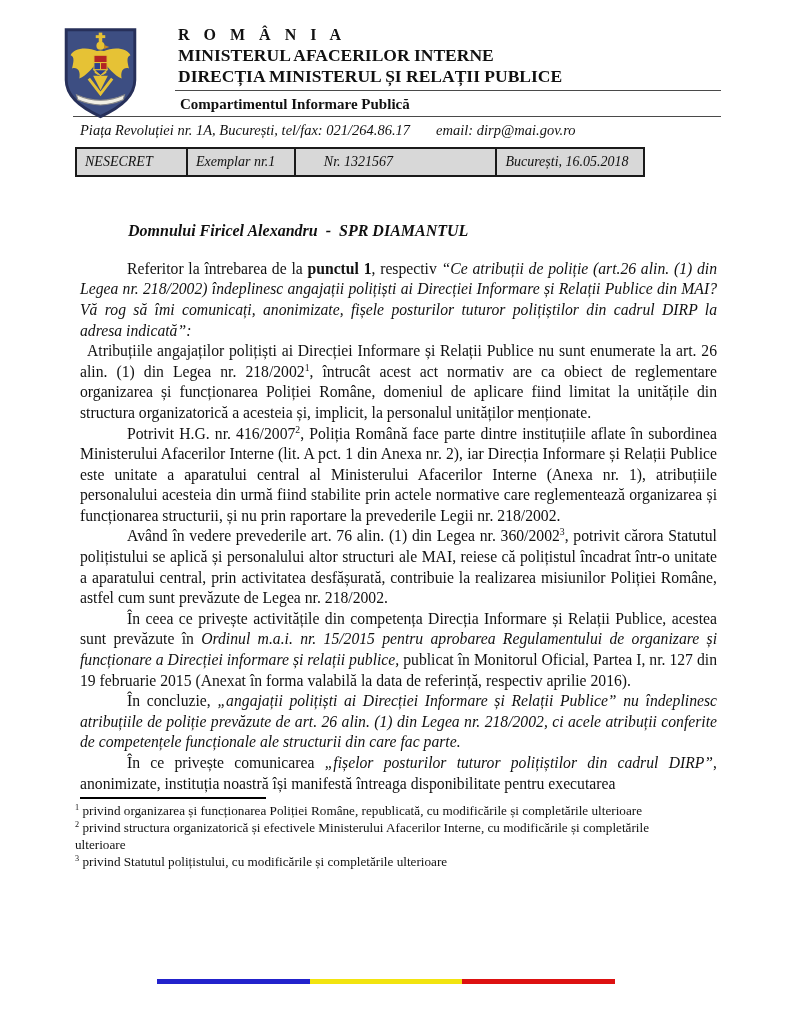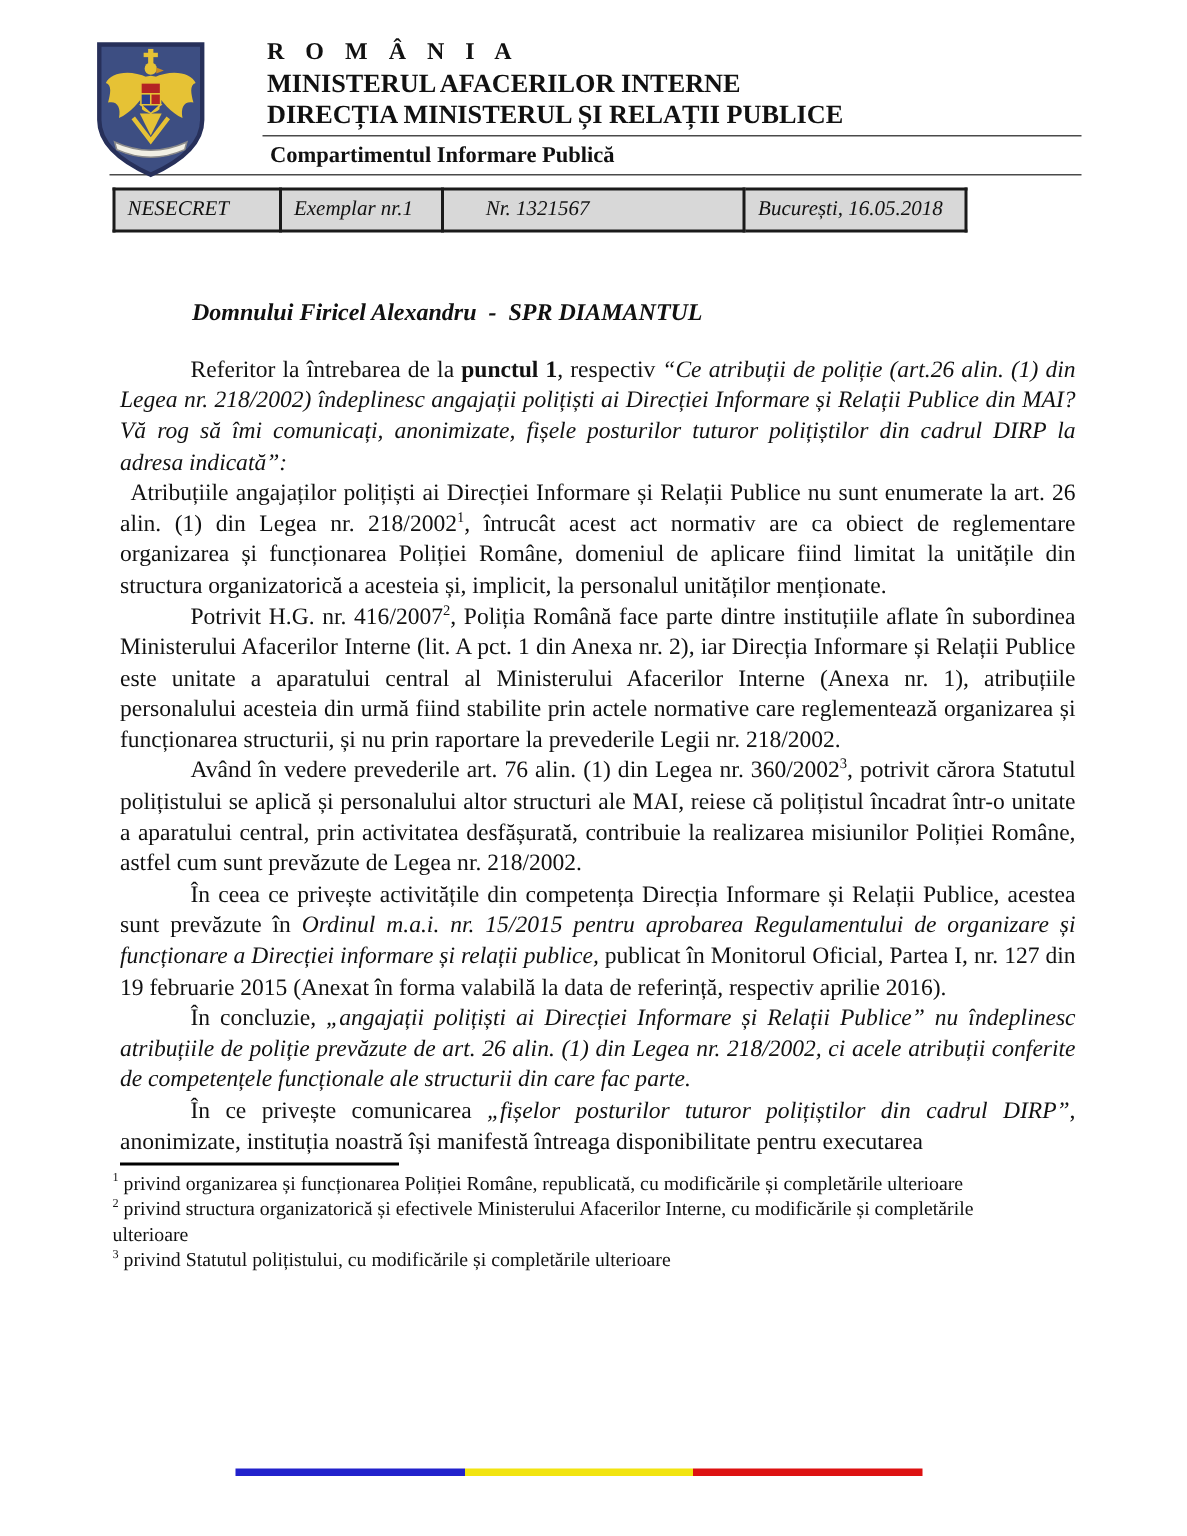--- a/index.html
+++ b/index.html
@@ -72,20 +72,23 @@
   </svg>
 
   <div class="titles">
     <div class="country">R O M Â N I A</div>
     <div class="ministry">MINISTERUL AFACERILOR INTERNE</div>
     <div class="directorate">DIRECȚIA MINISTERUL ȘI RELAȚII PUBLICE</div>
   </div>
   <div class="rule rule-a"></div>
   <div class="department">Compartimentul Informare Publică</div>
   <div class="rule rule-b"></div>
+  <div class="contact">
+    <span>Piața Revoluției nr. 1A, București, tel/fax: 021/264.86.17</span><span class="contact-email">email: dirp@mai.gov.ro</span>
+  </div>
 
   <table class="meta">
     <tbody>
         <tr>
       <td class="c1" style="background-color: rgb(216, 216, 216);">NESECRET</td>
       <td class="c2" style="background-color: rgb(216, 216, 216);">Exemplar nr.1</td>
       <td class="c3" style="background-color: rgb(216, 216, 216); padding-left: 28px;">Nr. 1321567</td>
       <td class="c4" style="background-color: rgb(216, 216, 216);">București, 16.05.2018</td>
     </tr>
   </tbody>

